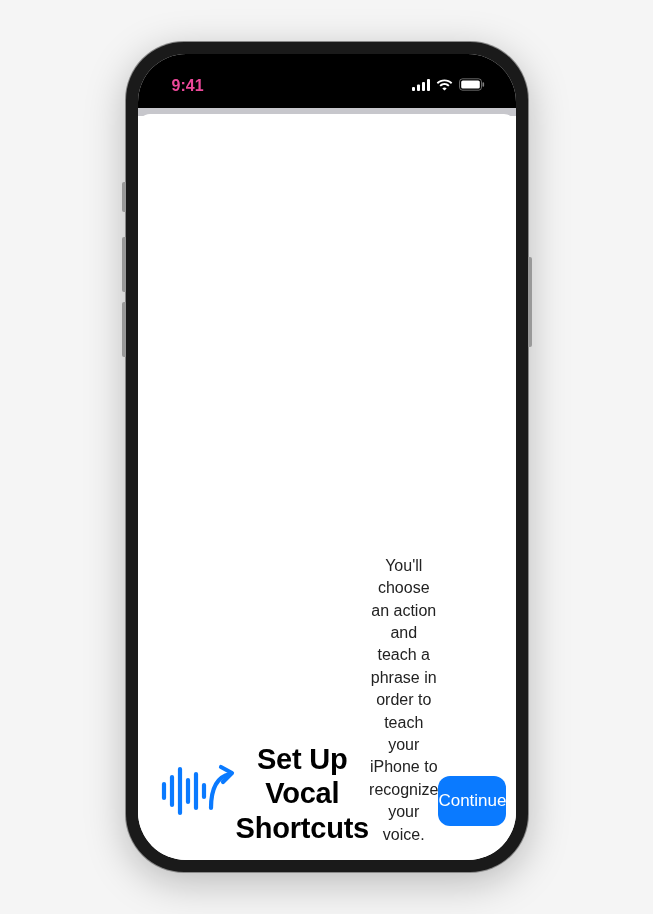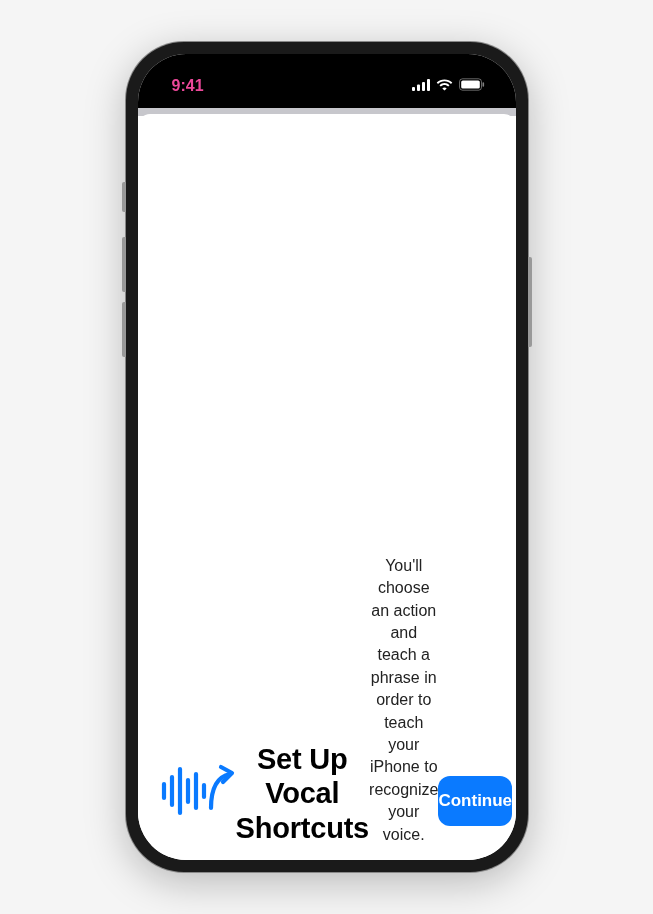--- a/index.html
+++ b/index.html
@@ -117,21 +117,21 @@
   }
   .spacer { flex: 1; }
   .continue-btn {
     width: 100%;
     height: 50px;
     background: #0a7aff;
     color: #fff;
     border: none;
     border-radius: 12px;
     font-size: 17px;
-    font-weight: 700;
+    font-weight: 400;
     cursor: pointer;
     margin-bottom: 20px;
   }
   .home-indicator {
     width: 130px;
     height: 5px;
     background: #000;
     border-radius: 3px;
     margin-bottom: 2px;
   }

